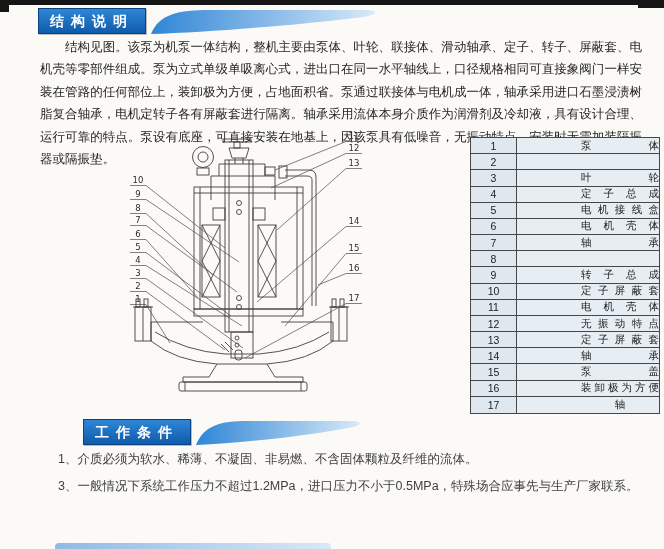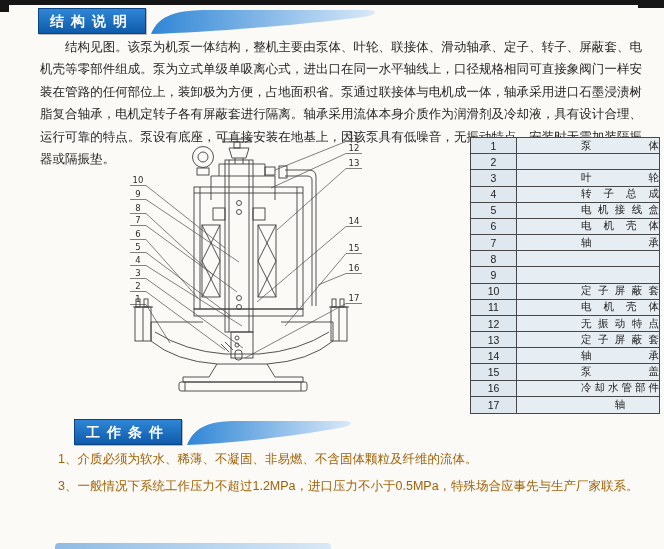--- a/index.html
+++ b/index.html
@@ -29,21 +29,21 @@
       border:1px solid #474747;box-sizing:border-box;display:grid;grid-template-rows:repeat(17,1fr);
       background:#e6edf3;}
   .trow{display:grid;grid-template-columns:46px 1fr;border-bottom:1px solid #474747;}
   .trow:last-child{border-bottom:none;}
   .tnum{border-right:1px solid #474747;display:flex;align-items:center;justify-content:center;
         font-size:10.5px;background:#dfe8ef;color:#222;}
   .tname{display:flex;align-items:center;justify-content:flex-end;font-size:10.5px;color:#222;}
   .jname{display:inline-block;width:78px;text-align:justify;text-align-last:justify;}
 
   .cond-list{position:absolute;left:58px;top:449px;width:598px;}
-  .cond{font-size:12.5px;line-height:20px;margin-bottom:7px;white-space:nowrap;color:#a16207;}
+  .cond{font-size:12.5px;line-height:20px;margin-bottom:7px;white-space:nowrap;color:#404040;}
 
   .bottom-banner{position:absolute;left:55px;top:543px;width:276px;height:6px;
       background:linear-gradient(to right,#8fbbe4,#d9e8f6);border-radius:4px 4px 0 0;}
 </style>
 </head>
 <body>
 
 <div class="page">
   <div class="top-bar"></div>
   <div class="top-bar-notch"></div>
@@ -235,98 +235,101 @@
     </div>
       <div class="trow">
       <div class="tnum">3</div>
       <div class="tname">
           <span class="jname">叶轮</span>
         </div>
     </div>
       <div class="trow">
       <div class="tnum">4</div>
       <div class="tname">
+          <span class="jname">定子总成</span>
+        </div>
+    </div>
+      <div class="trow">
+      <div class="tnum">5</div>
+      <div class="tname">
+          <span class="jname">电机接线盒</span>
+        </div>
+    </div>
+      <div class="trow">
+      <div class="tnum">6</div>
+      <div class="tname">
+          <span class="jname">电机壳体</span>
+        </div>
+    </div>
+      <div class="trow">
+      <div class="tnum">7</div>
+      <div class="tname">
+          <span class="jname">轴承</span>
+        </div>
+    </div>
+      <div class="trow">
+      <div class="tnum">8</div>
+    </div>
+      <div class="trow">
+      <div class="tnum">9</div>
+      <div class="tname">
           <span class="jname">转子总成</span>
         </div>
     </div>
       <div class="trow">
-      <div class="tnum">5</div>
-      <div class="tname">
-          <span class="jname">电机接线盒</span>
-        </div>
-    </div>
-      <div class="trow">
-      <div class="tnum">6</div>
+      <div class="tnum">10</div>
+      <div class="tname">
+          <span class="jname">定子屏蔽套</span>
+        </div>
+    </div>
+      <div class="trow">
+      <div class="tnum">11</div>
       <div class="tname">
           <span class="jname">电机壳体</span>
         </div>
     </div>
       <div class="trow">
-      <div class="tnum">7</div>
+      <div class="tnum">12</div>
+      <div class="tname">
+          <span class="jname">无振动特点</span>
+        </div>
+    </div>
+      <div class="trow">
+      <div class="tnum">13</div>
+      <div class="tname">
+          <span class="jname">定子屏蔽套</span>
+        </div>
+    </div>
+      <div class="trow">
+      <div class="tnum">14</div>
       <div class="tname">
           <span class="jname">轴承</span>
         </div>
     </div>
       <div class="trow">
-      <div class="tnum">8</div>
-    </div>
-      <div class="trow">
-      <div class="tnum">9</div>
-    </div>
-      <div class="trow">
-      <div class="tnum">10</div>
-      <div class="tname">
-          <span class="jname">定子屏蔽套</span>
-        </div>
-    </div>
-      <div class="trow">
-      <div class="tnum">11</div>
-      <div class="tname">
-          <span class="jname">电机壳体</span>
-        </div>
-    </div>
-      <div class="trow">
-      <div class="tnum">12</div>
-      <div class="tname">
-          <span class="jname">无振动特点</span>
-        </div>
-    </div>
-      <div class="trow">
-      <div class="tnum">13</div>
-      <div class="tname">
-          <span class="jname">定子屏蔽套</span>
-        </div>
-    </div>
-      <div class="trow">
-      <div class="tnum">14</div>
-      <div class="tname">
-          <span class="jname">轴承</span>
-        </div>
-    </div>
-      <div class="trow">
       <div class="tnum">15</div>
       <div class="tname">
           <span class="jname">泵盖</span>
         </div>
     </div>
       <div class="trow">
       <div class="tnum">16</div>
       <div class="tname">
-          <span class="jname">冷却水管部件</span>
+          <span class="jname">装卸极为方便</span>
         </div>
     </div>
       <div class="trow">
       <div class="tnum">17</div>
       <div class="tname">
           <span class="jname" style="text-align-last: center;">轴</span>
         </div>
     </div>
     </div>
 
-  <div class="banner" style="left:38px;top:419px;padding-left:36px;">
+  <div class="banner" style="left:47px;top:419px;padding-left:36px;">
     <div class="banner-box">
       <span>工作条件</span>
     </div>
     <svg class="banner-tail" width="172" height="26" viewBox="0 0 172 26">
       <defs>
         <linearGradient id="tg2" x1="0" y1="0" x2="1" y2="0">
           <stop offset="0" style="stop-color:var(--banner_blue_light,#2f86d6)"></stop>
           <stop offset="1" style="stop-color:#d9e9f8"></stop>
         </linearGradient>
       </defs>

